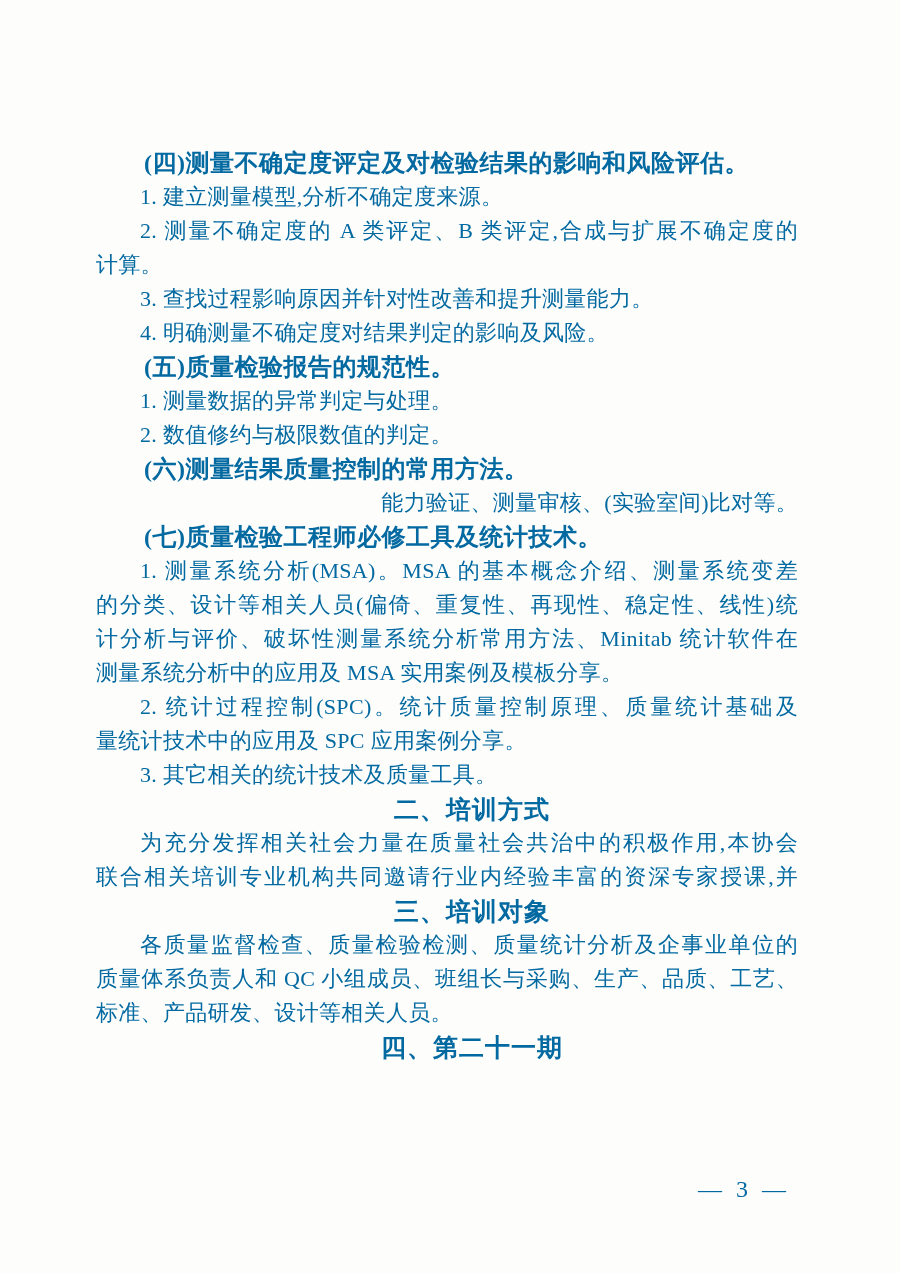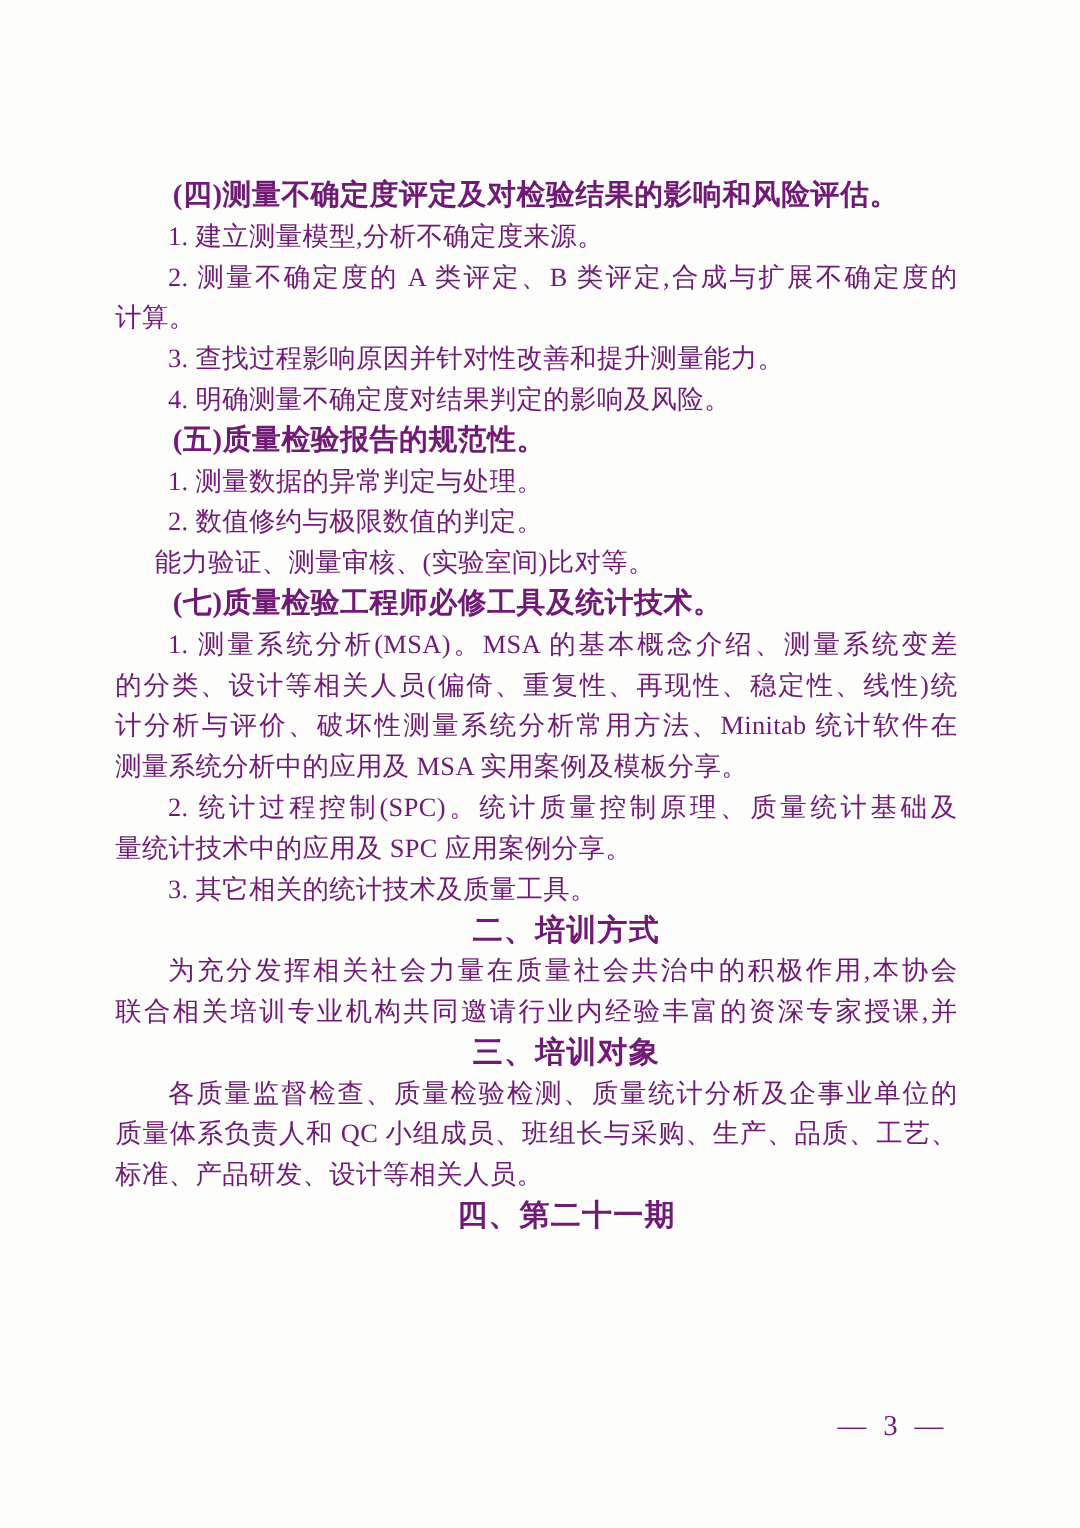--- a/index.html
+++ b/index.html
@@ -6,39 +6,39 @@
     margin: 0;
     padding: 0;
     background: #e8e8e8;
   }
   .page {
     position: relative;
     width: 900px;
     height: 1273px;
     margin: 0 auto;
     background: #fdfdfc;
-    color: #701a75;
+    color: #0369a1;
     font-family: "Liberation Serif", "DejaVu Serif", serif;
     overflow: hidden;
   }
   .content {
     position: absolute;
     left: 96px;
     top: 146px;
     width: 702px;
   }
   .line {
     height: 34px;
     line-height: 34px;
     font-size: 22px;
     text-align: left;
     letter-spacing: 0.3px;
   }
   .indent { text-indent: 2em; }
-  .indent-sm { text-indent: 1.5em; }
+  .indent-sm { text-indent: 1.5em; text-align: right; }
   .fill {
     text-align: justify;
     text-align-last: justify;
   }
   .h-kai {
     font-weight: bold;
     font-size: 24px;
     letter-spacing: 0.5px;
   }
   .h-hei {
@@ -66,20 +66,21 @@
   <div class="content">
     <div class="line indent h-kai">(四)测量不确定度评定及对检验结果的影响和风险评估。</div>
     <div class="line indent">1. 建立测量模型,分析不确定度来源。</div>
     <div class="line indent fill">2. 测量不确定度的 A 类评定、B 类评定,合成与扩展不确定度的</div>
     <div class="line">计算。</div>
     <div class="line indent">3. 查找过程影响原因并针对性改善和提升测量能力。</div>
     <div class="line indent">4. 明确测量不确定度对结果判定的影响及风险。</div>
     <div class="line indent h-kai">(五)质量检验报告的规范性。</div>
     <div class="line indent">1. 测量数据的异常判定与处理。</div>
     <div class="line indent">2. 数值修约与极限数值的判定。</div>
+    <div class="line indent h-kai">(六)测量结果质量控制的常用方法。</div>
     <div class="line indent-sm">能力验证、测量审核、(实验室间)比对等。</div>
     <div class="line indent h-kai">(七)质量检验工程师必修工具及统计技术。</div>
     <div class="line indent fill">1. 测量系统分析(MSA)。MSA 的基本概念介绍、测量系统变差</div>
     <div class="line fill">的分类、设计等相关人员(偏倚、重复性、再现性、稳定性、线性)统</div>
     <div class="line fill">计分析与评价、破坏性测量系统分析常用方法、Minitab 统计软件在</div>
     <div class="line">测量系统分析中的应用及 MSA 实用案例及模板分享。</div>
     <div class="line indent fill">2. 统计过程控制(SPC)。统计质量控制原理、质量统计基础及</div>
     <div class="line">量统计技术中的应用及 SPC 应用案例分享。</div>
     <div class="line indent">3. 其它相关的统计技术及质量工具。</div>
     <div class="line indent h-hei">二、培训方式</div>

